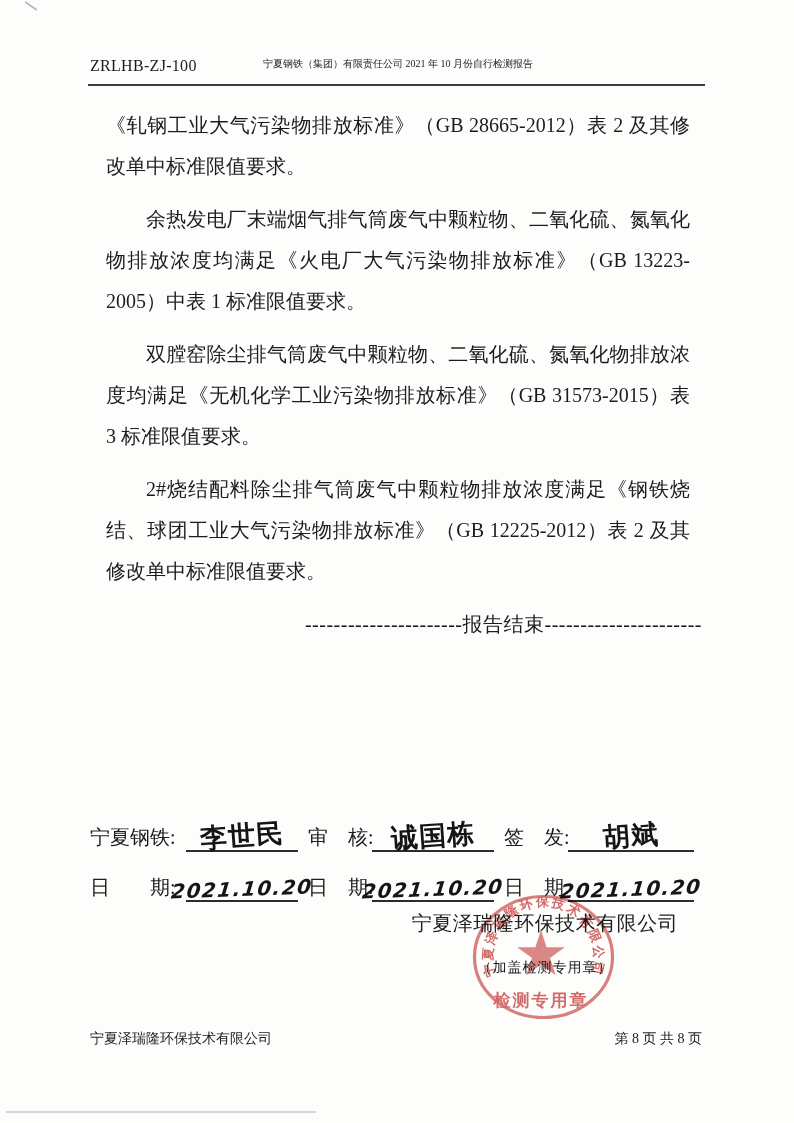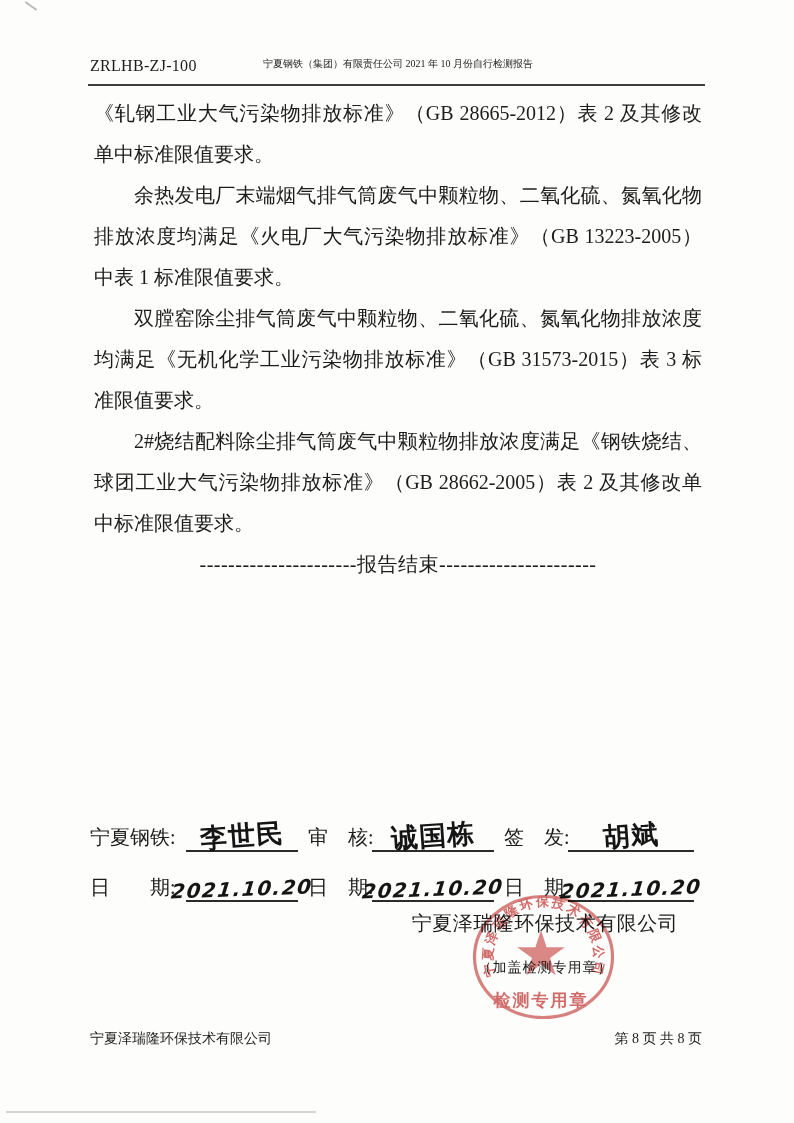--- a/index.html
+++ b/index.html
@@ -6,23 +6,23 @@
   .page {
     position:relative; width:794px; height:1123px; background:#fdfdfc;
     font-family:"Liberation Serif","DejaVu Serif",serif; color:#1c1c1c; overflow:hidden;
   }
   
   .doc-code { position:absolute; left:90px; top:57px; font-size:16px; letter-spacing:.3px; }
   .doc-title { position:absolute; left:90px; top:57px; width:616px; text-align:center; font-size:10px; }
   .rule { position:absolute; left:88px; top:84px; width:617px; height:2px; background:#3c3c3c; }
   
   main { position:absolute; left:94px; top:93px; width:608px; }
-  .para { margin:0; font-size:20px; line-height:41px; text-align:justify; text-justify:inter-character; }
+  .para { margin:12px; font-size:20px; line-height:41px; text-align:justify; text-justify:inter-character; }
   .para.indent { text-indent:2em; }
-  .end-marker { margin:0; font-size:20px; line-height:41px; text-align:center; letter-spacing:.5px; }
+  .end-marker { margin:0; font-size:20px; line-height:41px; text-align:right; letter-spacing:.5px; }
   
   .sign-row { position:absolute; left:90px; width:584px; height:32px; display:flex; align-items:flex-end; font-size:20px; white-space:nowrap; }
   .row1 { top:820px; } .row2 { top:870px; }
   .lbl { flex:none; line-height:30px; }
   .w-wide { width:96px; } .w-narrow { width:64px; margin-left:10px; }
   .sig-line { flex:none; height:32px; border-bottom:2px solid #2b2b2b; position:relative; }
   .line-a { width:112px; } .line-b { width:122px; } .line-c { width:126px; }
   .hand { position:absolute; bottom:1px; left:50%; white-space:nowrap; font-family:"DejaVu Sans",sans-serif; color:#151515; line-height:1; }
   .hand.name { font-size:27px; font-weight:bold; transform:translateX(-50%) rotate(-4deg); letter-spacing:1px; }
   .hand.date { font-size:20px; font-weight:bold; font-style:italic; transform:translateX(-50%) rotate(-2deg) skewX(-8deg); letter-spacing:1.5px; }
@@ -47,21 +47,21 @@
   <div class="scratch-top"></div>
 
   <span class="doc-title">宁夏钢铁（集团）有限责任公司 2021 年 10 月份自行检测报告</span>
   <span class="doc-code">ZRLHB-ZJ-100</span>
   <div class="rule"></div>
 
   <main>
     <p class="para">《轧钢工业大气污染物排放标准》（GB 28665-2012）表 2 及其修改单中标准限值要求。</p>
     <p class="para indent">余热发电厂末端烟气排气筒废气中颗粒物、二氧化硫、氮氧化物排放浓度均满足《火电厂大气污染物排放标准》（GB 13223-2005）中表 1 标准限值要求。</p>
     <p class="para indent">双膛窑除尘排气筒废气中颗粒物、二氧化硫、氮氧化物排放浓度均满足《无机化学工业污染物排放标准》（GB 31573-2015）表 3 标准限值要求。</p>
-    <p class="para indent">2#烧结配料除尘排气筒废气中颗粒物排放浓度满足《钢铁烧结、球团工业大气污染物排放标准》（GB 28662-2005）表 2 及其修改单中标准限值要求。</p>
+    <p class="para indent">2#烧结配料除尘排气筒废气中颗粒物排放浓度满足《钢铁烧结、球团工业大气污染物排放标准》（GB 12225-2012）表 2 及其修改单中标准限值要求。</p>
     <p class="end-marker">----------------------报告结束----------------------</p>
   </main>
 
   <div class="sign-row row1">
     <span class="lbl w-wide">宁夏钢铁:</span>
     <span class="sig-line line-a">
         <span class="hand name">李世民</span>
       </span>
     <span class="lbl w-narrow">审　核:</span>
     <span class="sig-line line-b">

